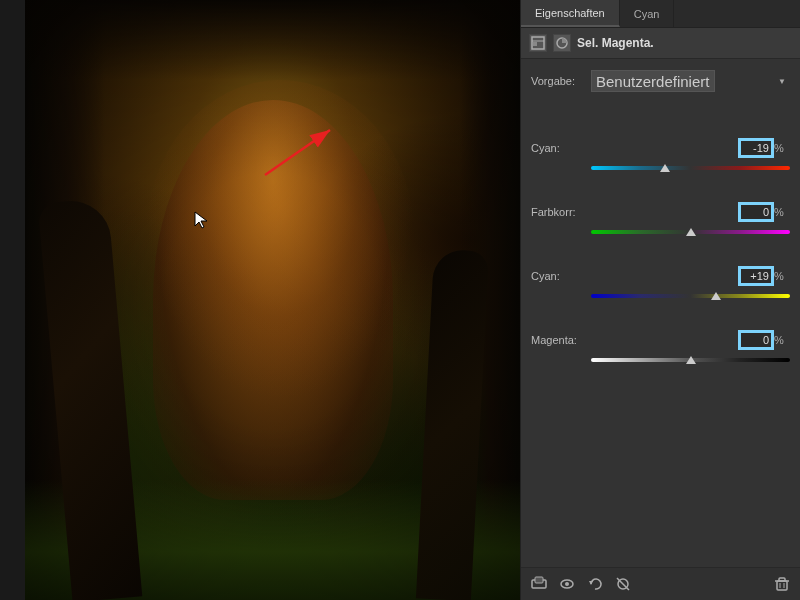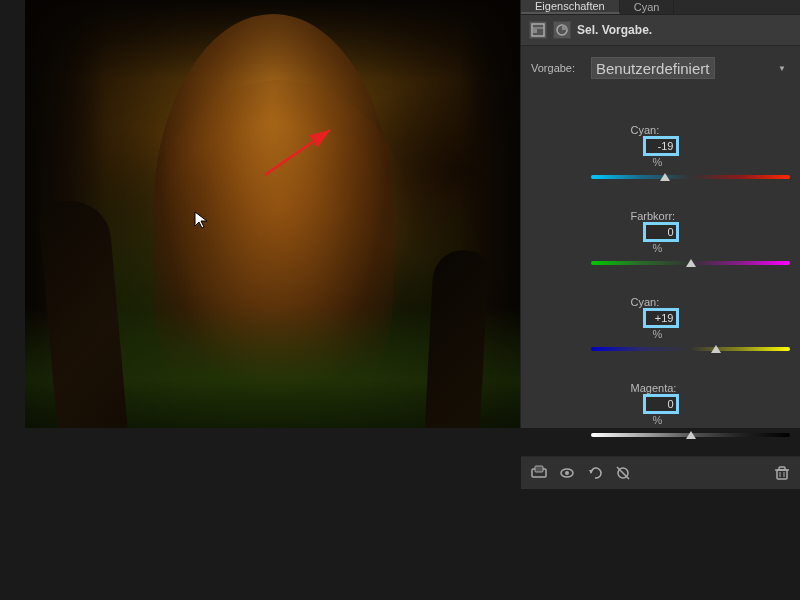--- a/index.html
+++ b/index.html
@@ -9,21 +9,21 @@
       overflow: hidden;
       background: #1a1a1a;
       font-family: Arial, sans-serif;
       font-size: 11px;
       color: #ccc;
     }
 
     .main-container {
       display: flex;
       width: 800px;
-      height: 428px;
+      height: 600px;
       padding-left: 25px;
     }
 
     .image-area {
       flex: 1;
       position: relative;
       overflow: hidden;
       background: #2a1a0a;
     }
 
@@ -199,21 +199,20 @@
     .slider-row {
       display: flex;
       flex-direction: column;
       padding: 2px 0;
     }
 
     .slider-label-row {
       display: flex;
       align-items: center;
       min-height: 22px;
-      flex-direction: column;
     }
 
     .slider-track-row {
       display: flex;
       align-items: center;
       padding: 2px 0 4px 60px;
     }
 
     .slider-container {
       flex: 1;
@@ -372,21 +371,21 @@
           <line x1="1" y1="5" x2="13" y2="5" stroke="#aaa" stroke-width="1"></line>
           <rect x="2" y="6" width="4" height="4" fill="#888"></rect>
         </svg>
       </div>
       <div class="header-icon">
         <svg width="14" height="14" viewBox="0 0 14 14">
           <circle cx="7" cy="7" r="5" fill="none" stroke="#aaa" stroke-width="1.5"></circle>
           <path d="M7 7 L7 2 A5 5 0 0 1 12 7 Z" fill="#888"></path>
         </svg>
       </div>
-      <span class="header-title">Sel. Vorgabe.</span>
+      <span class="header-title">Sel. Magenta.</span>
     </div>
 
     <div class="panel-body">
 
       <div class="field-row">
         <span class="field-label">Vorgabe:</span>
         <div class="field-control">
           <div class="dropdown-wrapper">
             <select class="dropdown">
               <option>Benutzerdefiniert</option>

